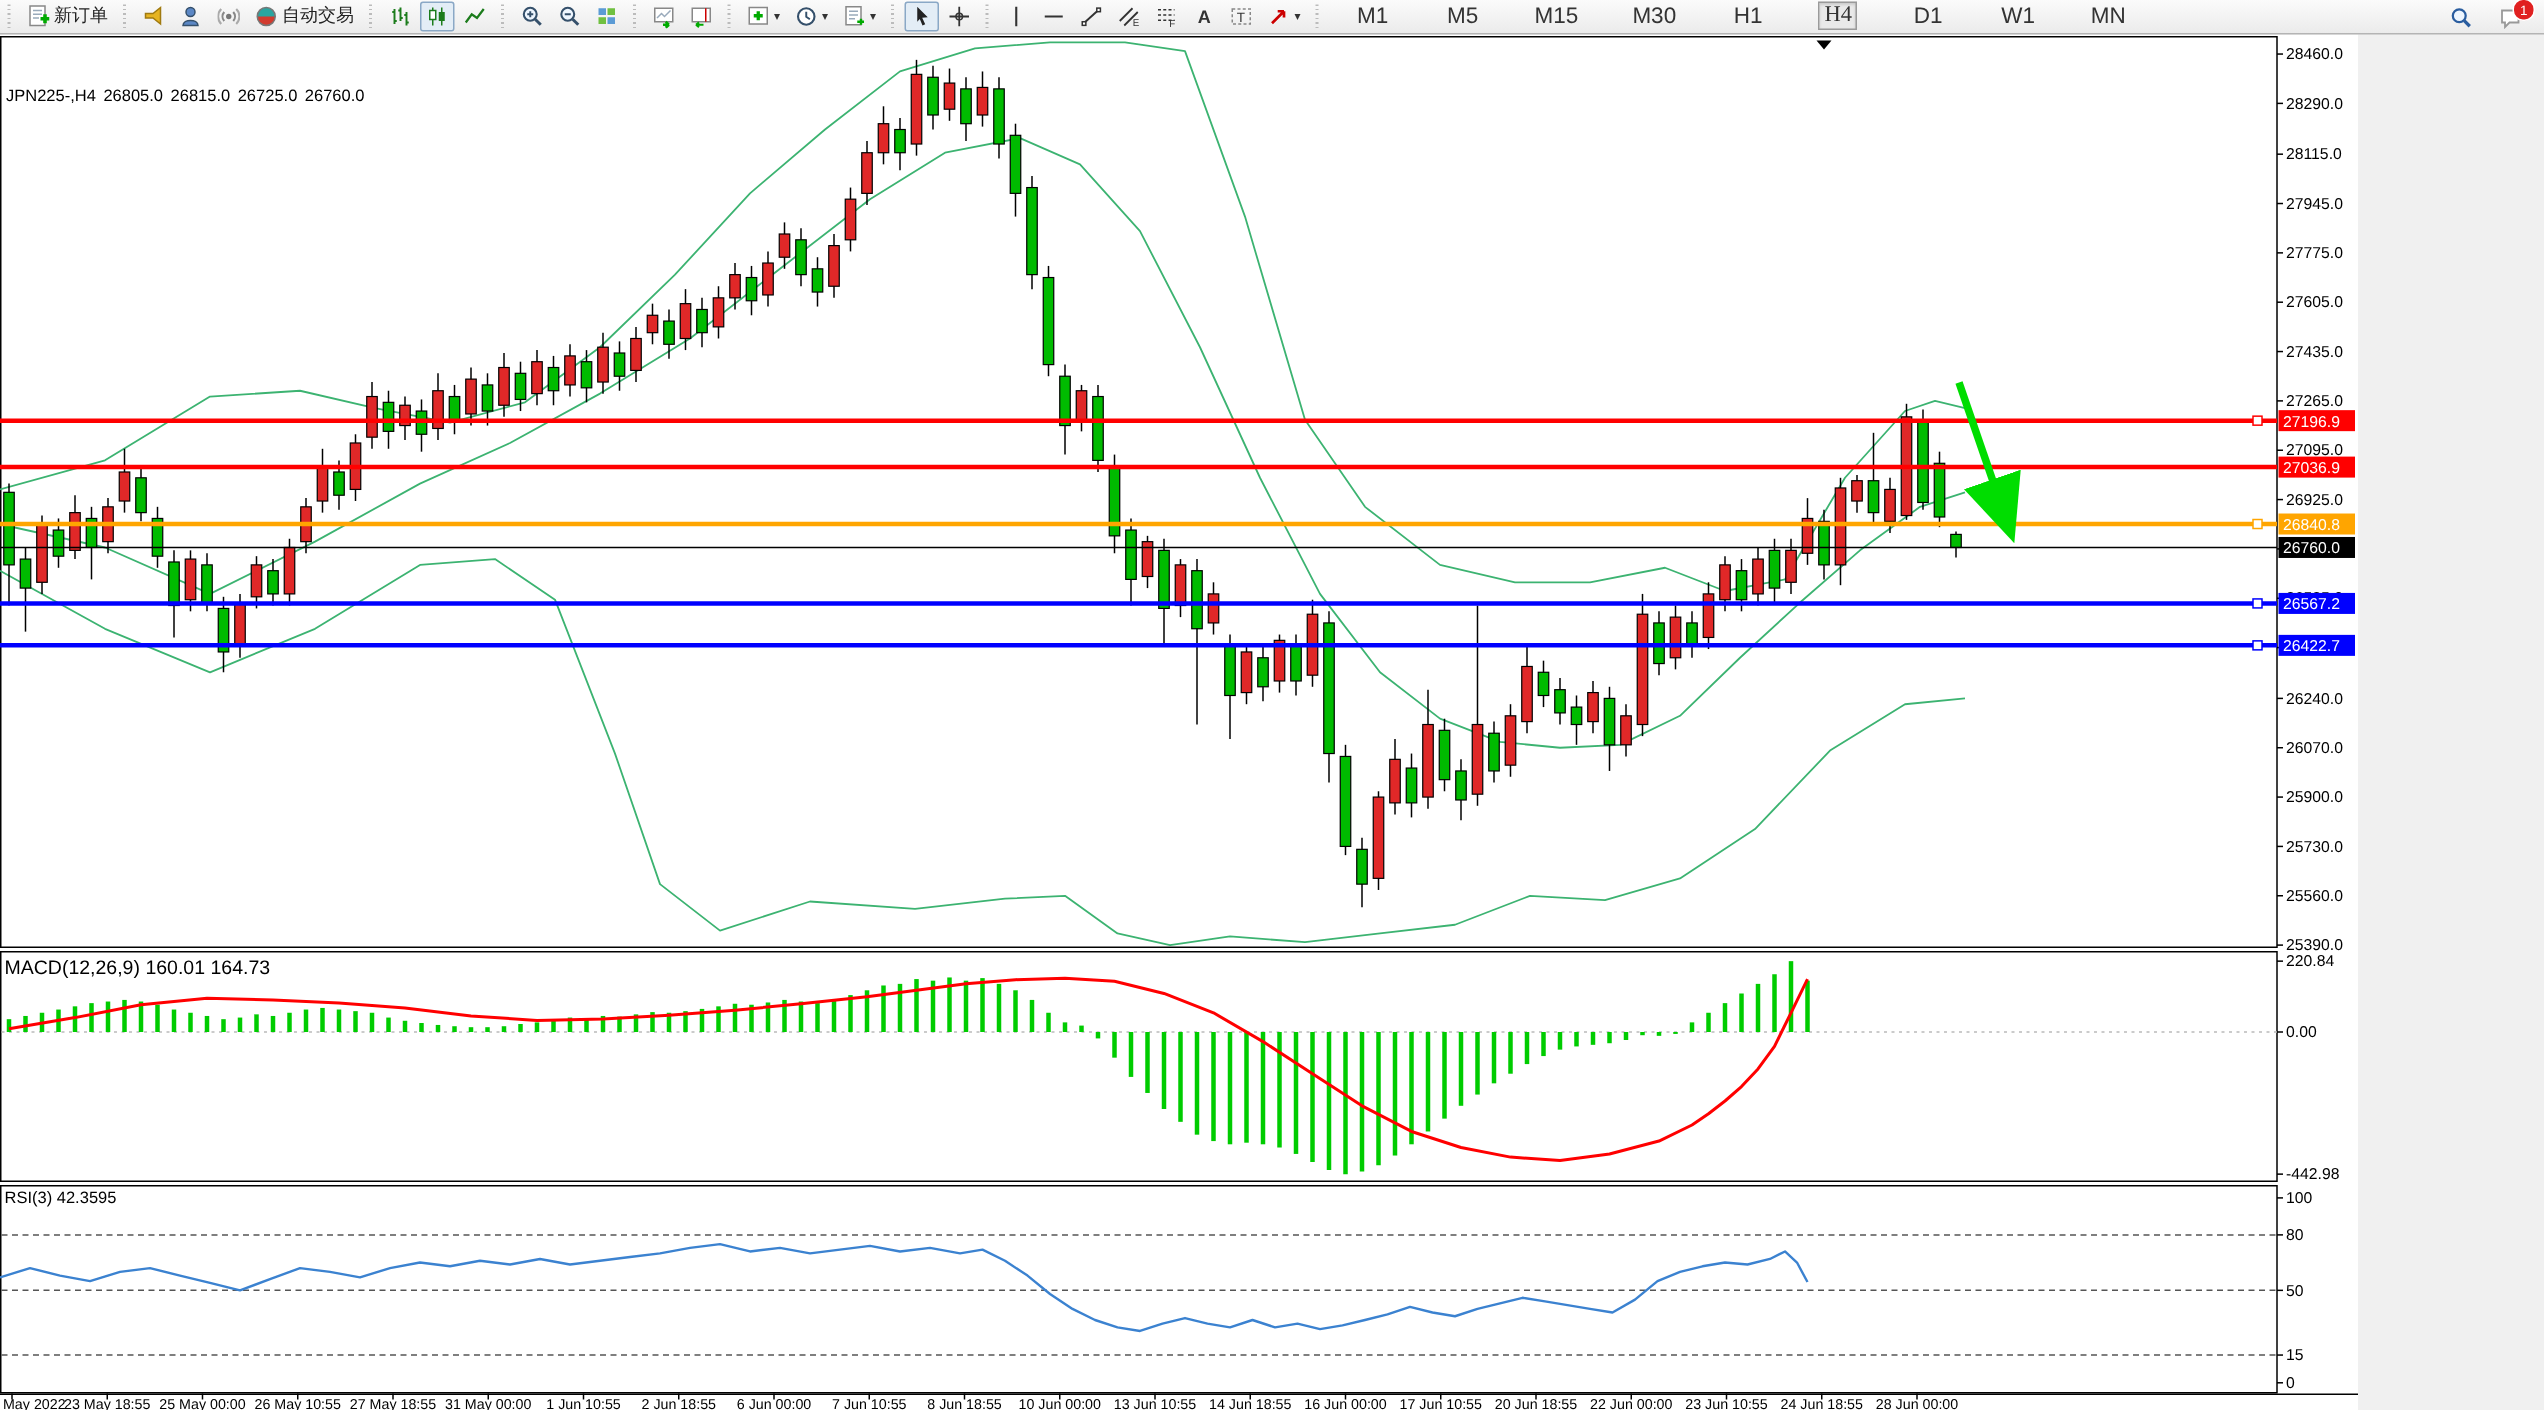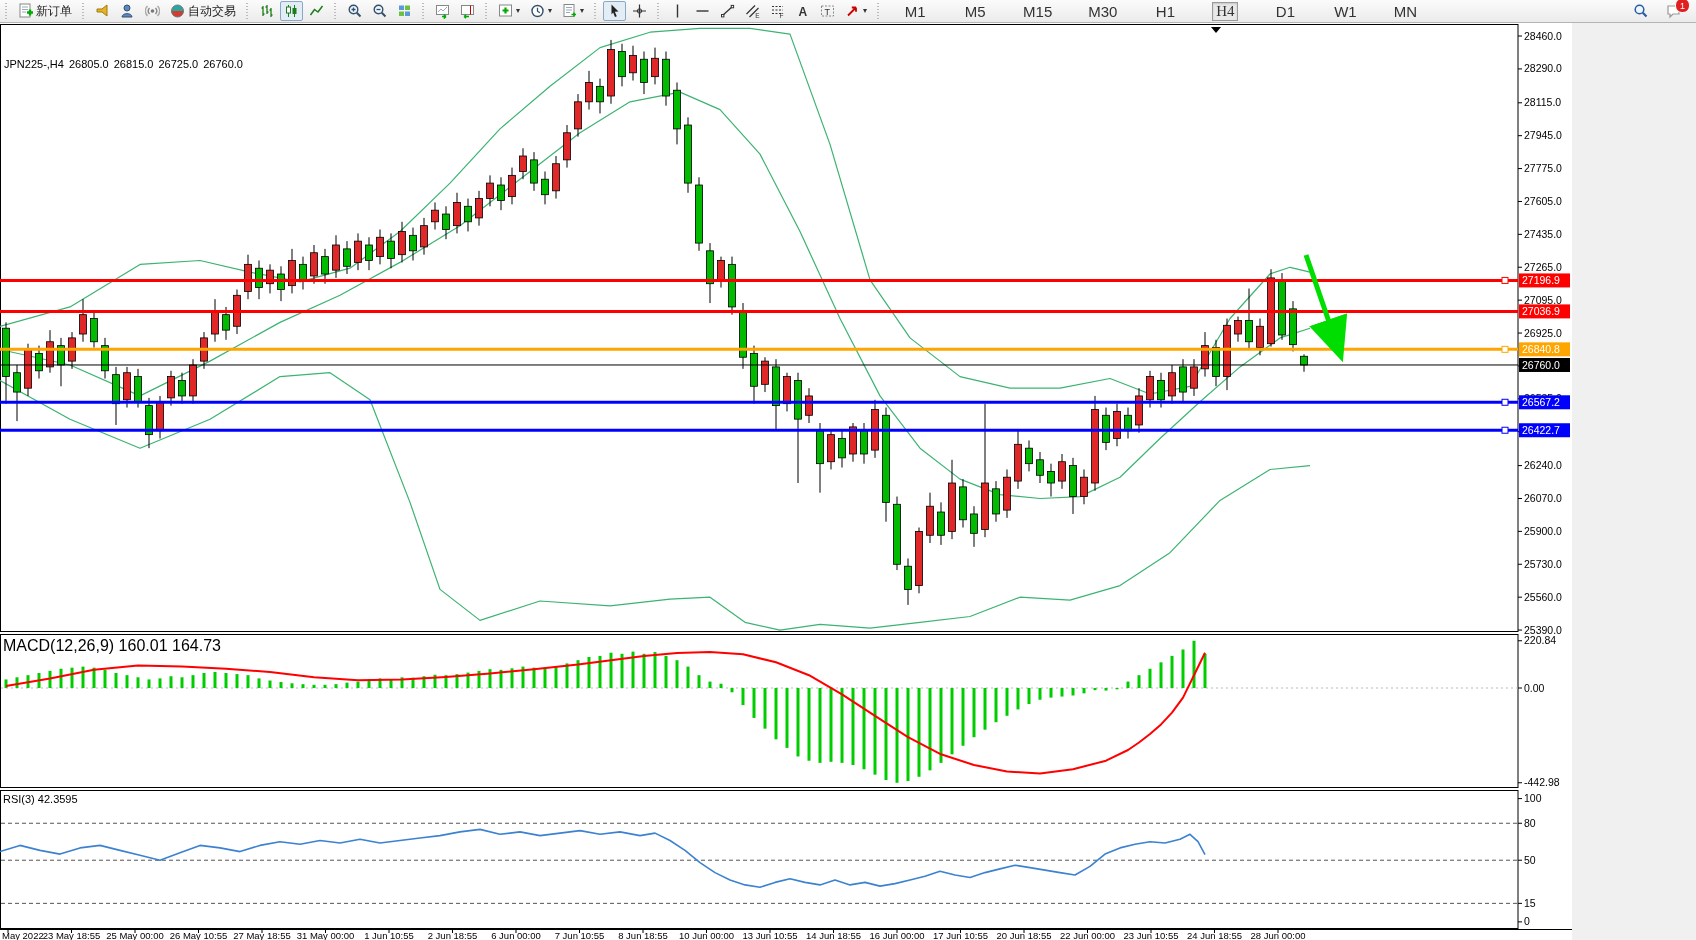--- a/index.html
+++ b/index.html
@@ -1,35 +1,35 @@
 <!DOCTYPE html>
 <html><head>
 <meta charset="utf-8">
 <style>
   html,body{margin:0;padding:0;}
   body{width:1696px;height:940px;background:#f0f0f0;font-family:"Liberation Sans",sans-serif;position:relative;overflow:hidden;}
   
-  .toolbar{position:absolute;top:0;left:0;width:1696px;height:23px;background:linear-gradient(#fbfbfb,#ebebeb);border-bottom:1px solid #b4b4b4;display:flex;align-items:center;z-index:10;box-sizing:border-box;}
+  .toolbar{position:absolute;top:0;left:0;width:1696px;height:23px;background:linear-gradient(#fbfbfb,#ebebeb);border-bottom:1px solid #b4b4b4;display:flex;align-items:flex-end;z-index:10;box-sizing:border-box;}
   .tb-left{display:flex;align-items:center;height:23px;}
   .tb-right{margin-left:auto;display:flex;align-items:center;gap:8px;padding-right:10px;}
   .tb-btn{height:20px;min-width:22px;display:inline-flex;align-items:center;justify-content:center;gap:3px;padding:0 3px;margin:0 1px;border:1px solid transparent;border-radius:2px;color:#222;font-size:12px;cursor:default;box-sizing:border-box;}
   .tb-btn.active{background:#e3edf6;border-color:#8aa8c6;}
   .tb-btn .lbl{white-space:nowrap;font-size:12px;}
   .grip{width:7px;height:16px;margin:0 3px;background:repeating-linear-gradient(to bottom,#bbb 0 1px,transparent 1px 3px);background-size:2px 100%;background-repeat:no-repeat;background-position:2px 0;}
   .caret{font-size:8px;color:#333;line-height:1;}
   .tf-btn{height:19px;min-width:26px;display:inline-flex;align-items:center;justify-content:center;margin:0 17px;border:1px solid transparent;font-size:15px;color:#333;box-sizing:border-box;}
   .tf-btn.active{background:#e9e9e9;border-color:#9a9a9a;box-shadow:inset 0 1px 2px rgba(0,0,0,.15);font-family:Liberation Serif, serif;}
   .badge{position:absolute;top:-4px;right:-6px;background:#e02020;color:#fff;font-size:9px;min-width:13px;height:13px;border-radius:7px;display:flex;align-items:center;justify-content:center;border:1px solid #fff;}
   .bubble-wrap{position:relative;}
   
   #chart-svg{position:absolute;top:0;left:0;z-index:1;}
   .overlay-label{position:absolute;z-index:3;color:#000;white-space:nowrap;}
   #chart-header{top:27px;left:4px;font-size:11px;margin-top:31px;}
   #chart-header span{margin-right:5px;}
-  #macd-label{top:637px;left:3px;font-size:16px;}
+  #macd-label{top:637px;left:3px;font-size:13px;}
   #rsi-label{top:793px;left:3px;font-size:11px;}
 </style>
 </head>
 <body>
 
 <div class="toolbar">
   <div class="tb-left" id="tb-left">
       <span class="grip"></span>
       <span class="tb-btn">
         <span style="display: inline-flex; align-items: center;">

